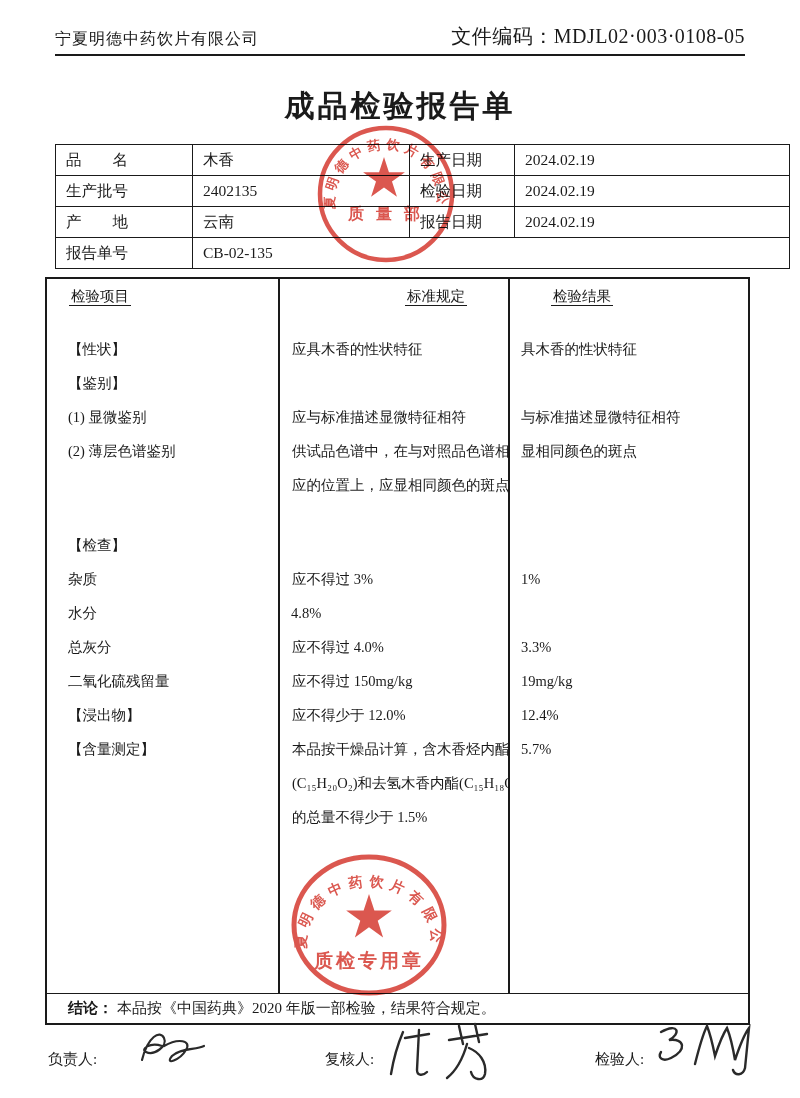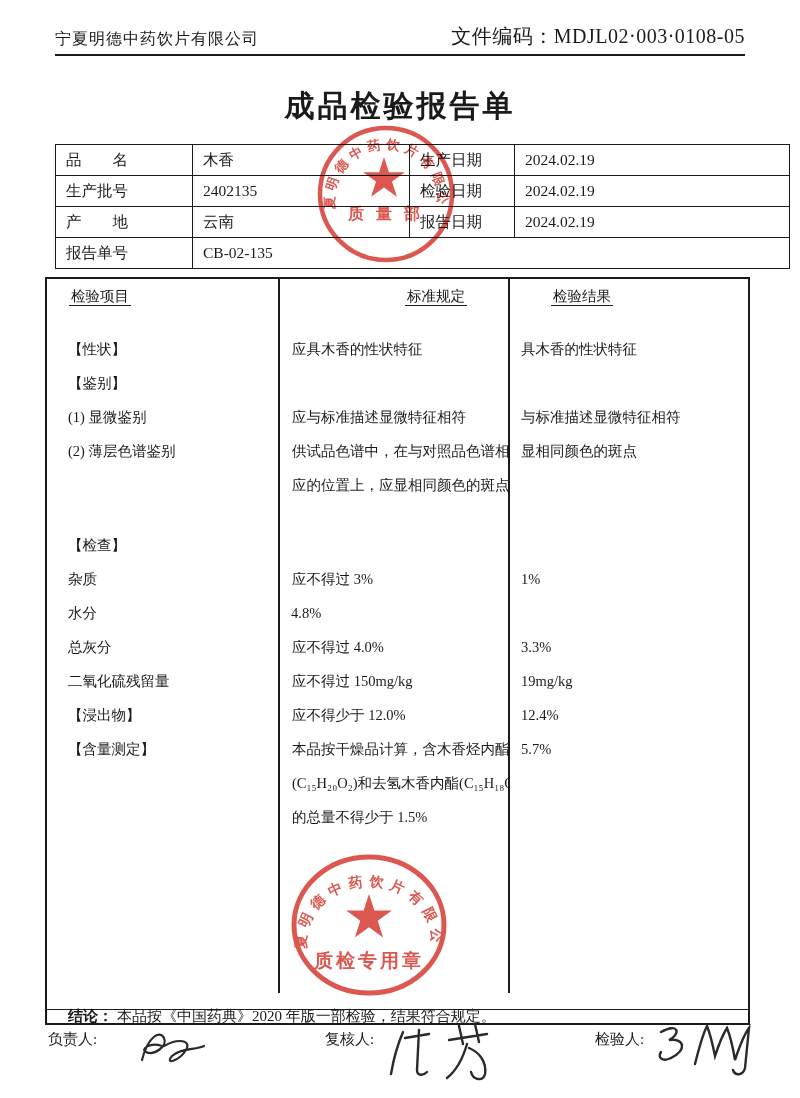--- a/index.html
+++ b/index.html
@@ -48,32 +48,32 @@
   .mh span{border-bottom:1.5px solid #1a1a1a;padding:0 2px 1px 2px;}
   .mbody{position:absolute;left:0;top:33px;right:0;}
   .mrow{display:flex;height:34px;line-height:34px;}
   .mrow.first{margin-top:20px;}
   .mrow.secgap{margin-top:26px;}
   .mc{box-sizing:border-box;white-space:nowrap;overflow:hidden;}
   .mc1{width:232px;padding-left:21px;}
   .mc2{width:230px;padding-left:13px;}
   .mc3{flex:1;padding-left:12px;}
   .conclusion{
-    position:absolute;left:0;right:0;bottom:0;height:14px;
+    position:absolute;left:0;right:0;bottom:0;height:30px;
     border-top:1.5px solid #1a1a1a;display:flex;align-items:center;
     padding-left:21px;font-size:15px;box-sizing:border-box;
   }
   .conclusion .clabel{font-weight:bold;margin-right:4px;}
   
   .stamp{position:absolute;mix-blend-mode:multiply;opacity:.9;}
   .stamp-top{left:310px;top:118px;}
   .stamp-bottom{left:288px;top:851px;}
   
   .sigrow{position:absolute;left:45px;top:1030px;width:710px;height:60px;font-size:15px;}
-  .siglabel{position:absolute;top:0;white-space:nowrap;}
+  .siglabel{position:absolute;top:20px;white-space:nowrap;}
   .lbl-resp{left:3px;} .lbl-review{left:280px;text-align:center;} .lbl-inspect{left:550px;}
   .sig{position:absolute;}
   .sig-1{left:75px;top:-8px;} .sig-2{left:330px;top:-12px;} .sig-3{left:600px;top:-14px;}
 </style>
 </head>
 <body>
 
 <div class="pg-header">
   <span class="company">宁夏明德中药饮片有限公司</span>
   <span class="doccode">文件编码：MDJL02·003·0108-05</span>

